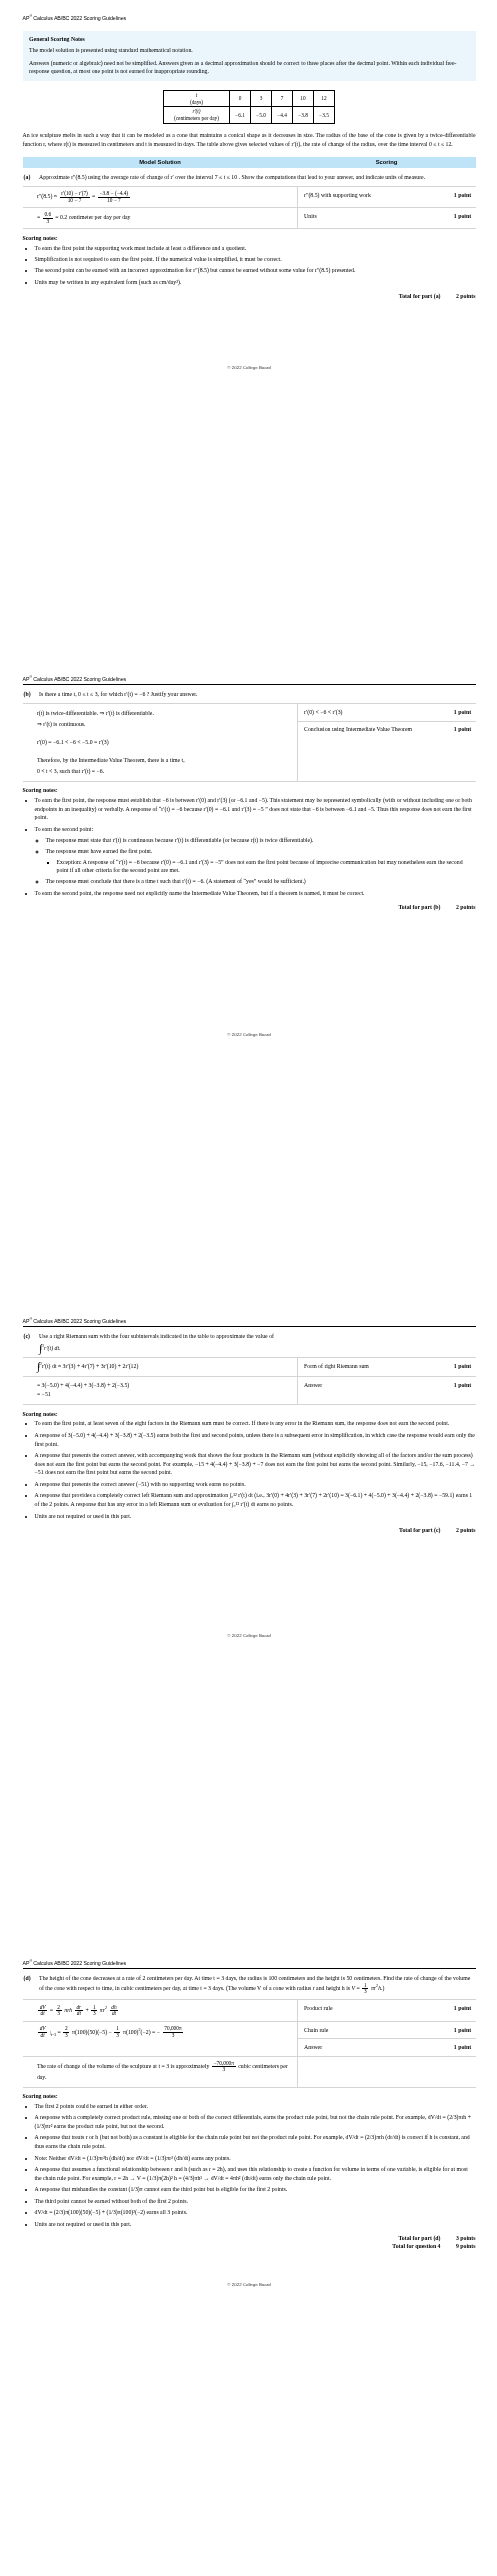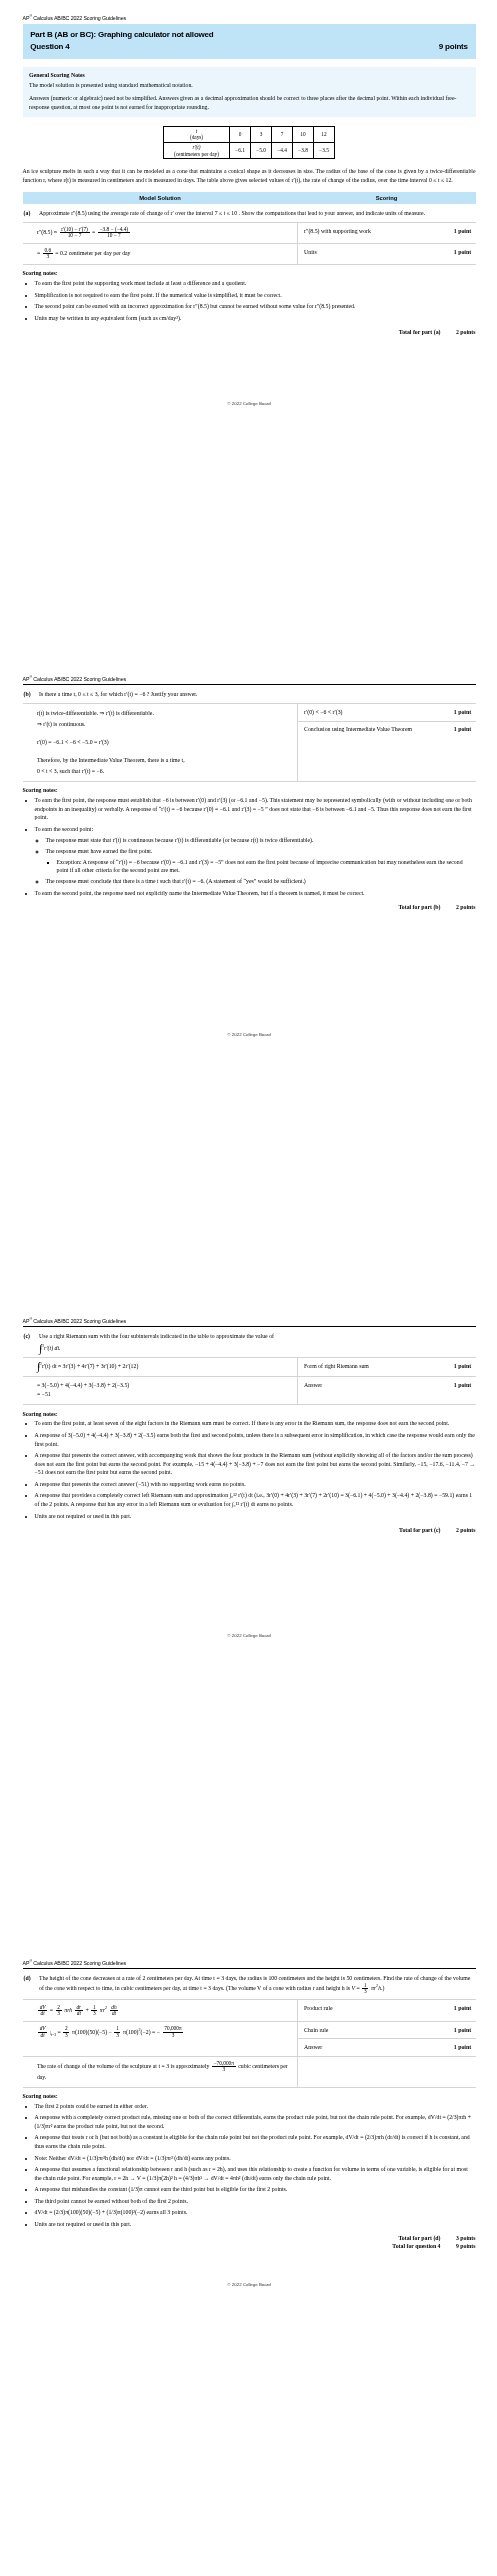--- a/index.html
+++ b/index.html
@@ -202,29 +202,20 @@
 </head>
 <body>
 
 <div class="page" style="min-height:642px;">
  <div class="page-inner">
 
   <div class="run-head">
     <span>AP<sup>®</sup> Calculus AB/BC 2022 Scoring Guidelines</span>
   </div>
 
-  <div class="banner">
-    <div class="banner-row">
-      <span>Part B (AB or BC): Graphing calculator not allowed</span>
-    </div>
-    <div class="banner-row second">
-      <span>Question 4</span>
-      <span>9 points</span>
-    </div>
-  </div>
 
   <div class="gsn">
     <h4>General Scoring Notes</h4>
     <p>The model solution is presented using standard mathematical notation.</p>
     <p>Answers (numeric or algebraic) need not be simplified. Answers given as a decimal approximation should be correct to three places after the decimal point. Within each individual free-response question, at most one point is not earned for inappropriate rounding.</p>
   </div>
 
   <div class="tbl-wrap">
     <table class="data">
       <tbody>

